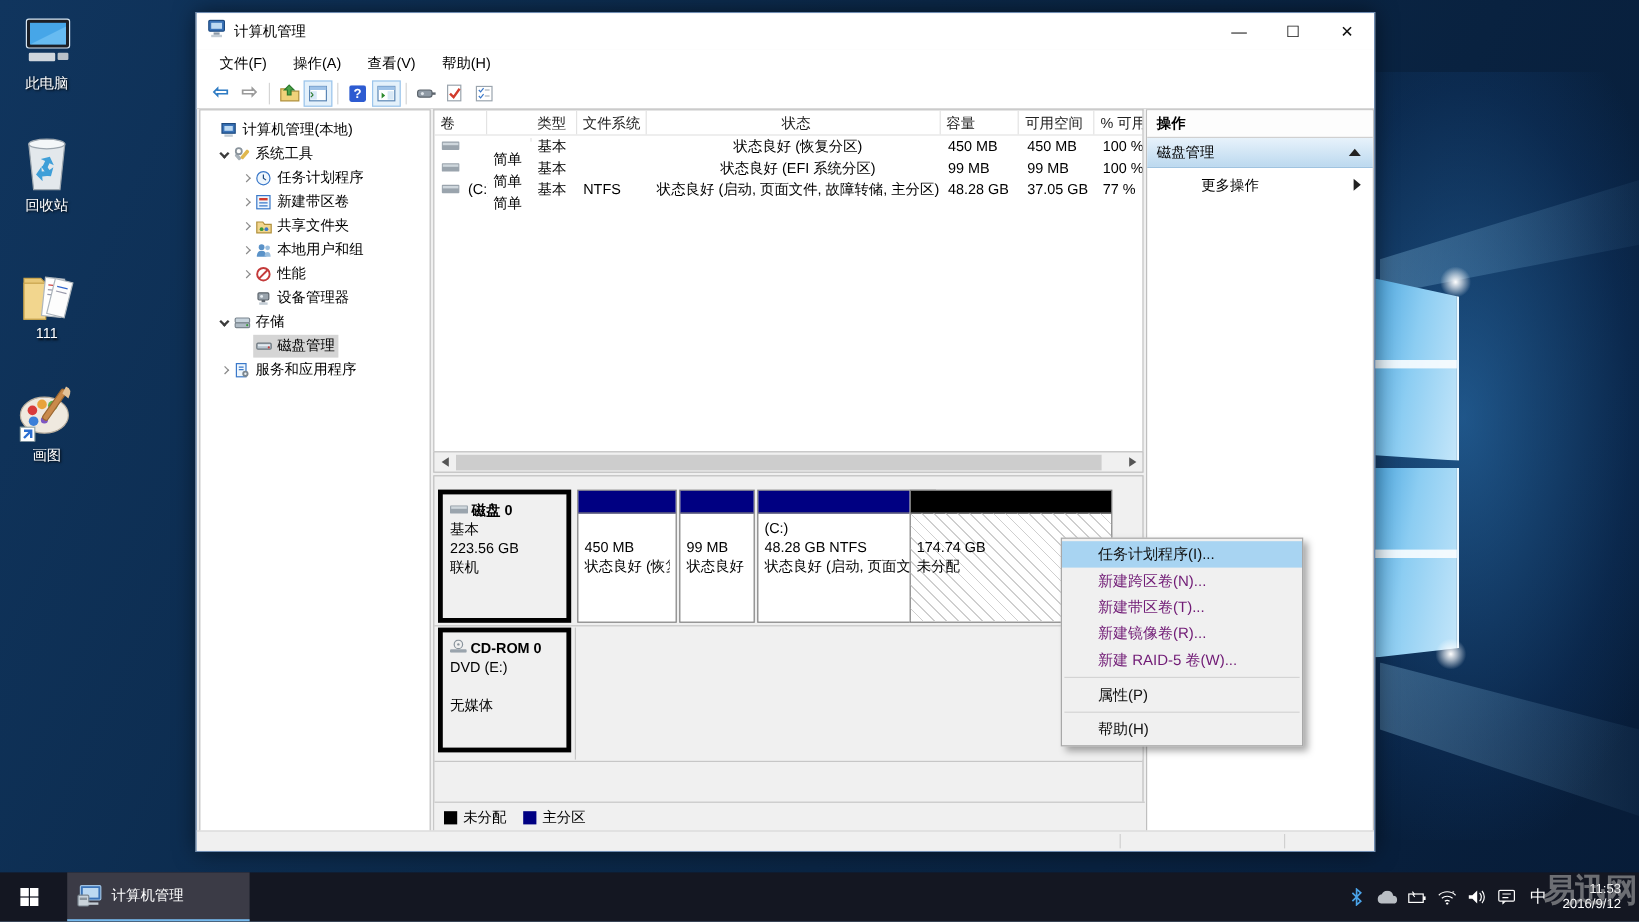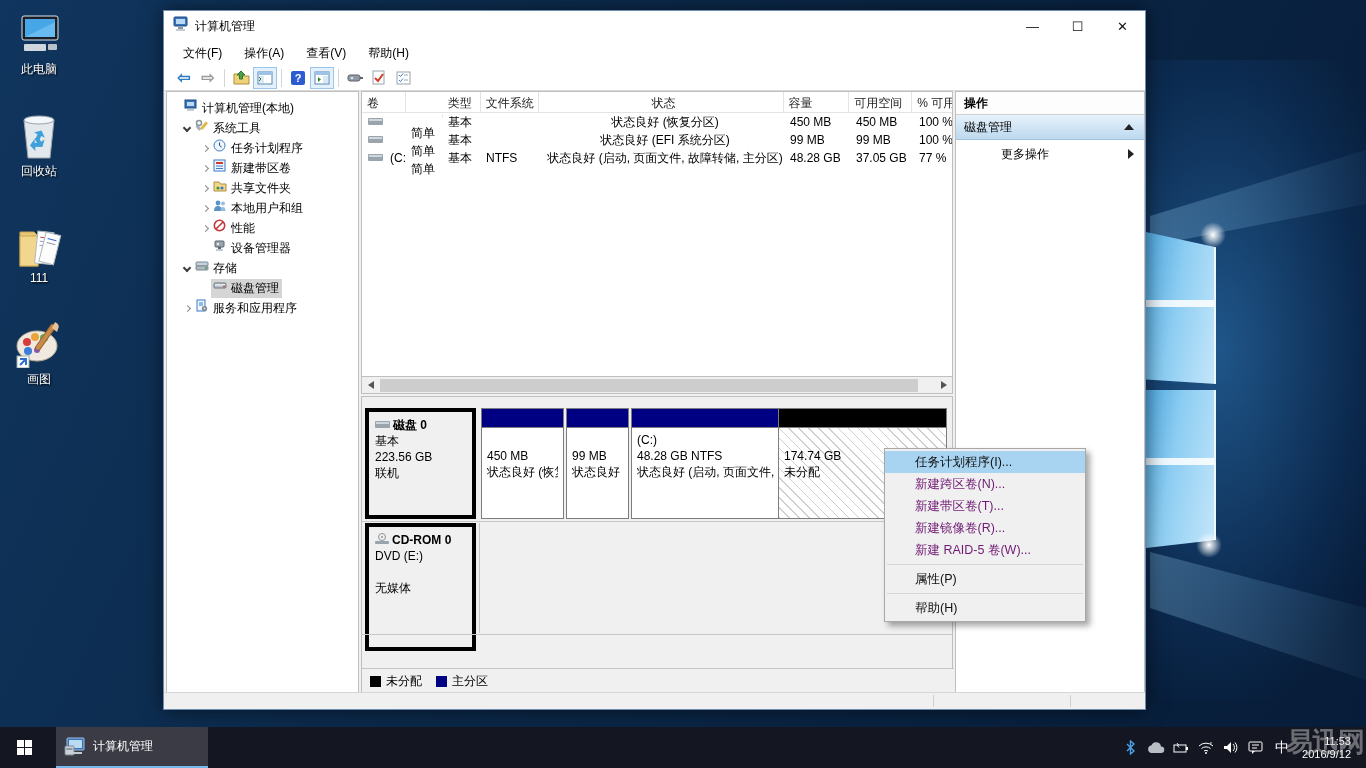--- a/index.html
+++ b/index.html
@@ -56,21 +56,21 @@
   
   .tree { position:absolute; left:2px; top:80px; width:193px; height:603px;
     background:#fff; border:1px solid #bfbfbf; overflow:hidden; font-size:12px; }
   .trow { height:20px; display:flex; align-items:center; cursor:pointer; white-space:nowrap; }
   .trow .chev { width:12px; display:flex; align-items:center; justify-content:center; flex:none; }
   .chev i { display:block; width:5px; height:5px; border-right:1px solid #8a8a8a; border-bottom:1px solid #8a8a8a; transform:rotate(-45deg); }
   .chev.exp i { width:6px; height:6px; border-right:2px solid #3c3c3c; border-bottom:2px solid #3c3c3c; transform:rotate(45deg); }
   .trow .ticon { width:17px; flex:none; display:flex; justify-content:center; }
   .trow .tlabel { padding:1px 3px; }
   .trow.selrow .selwrap { background:#d5d5d5; }
-  .selwrap { display:flex; }
+  .selwrap { display:flex; align-items:center; }
   .d0 { padding-left:3px; } .d1 { padding-left:14px; } .d2 { padding-left:32px; }
 
   .center { position:absolute; left:197px; top:80px; width:592px; height:603px; background:#f0f0f0; }
   .voltable { position:absolute; left:0; top:0; width:592px; height:285px; background:#fff;
     border:1px solid #bfbfbf; border-bottom:none; font-size:12px; overflow:hidden; }
   .vhead { display:flex; height:21px; border-bottom:1px solid #e3e3e3; color:#222; }
   .vhead span { padding:3px 0 0 5px; border-right:1px solid #e3e3e3; overflow:hidden; white-space:nowrap; }
   .vrow { display:flex; height:18px; align-items:center; cursor:pointer; }
   .vrow span { padding-left:5px; overflow:hidden; white-space:nowrap; flex:none; }
   .c1{width:44px;} .c2{width:37px;margin-top:23px;} .c3{width:38px;} .c4{width:59px;}
@@ -570,32 +570,32 @@
         </div>
       </div>
       <div class="part" style="left:269px;top:11px;width:149px;height:111px">
         <div class="strip"></div>
         <div class="pbody">
           <div>(C:)</div>
           <div>48.28 GB NTFS</div>
           <div>状态良好 (启动, 页面文件, 故障转储, 主分区)</div>
         </div>
       </div>
-      <div class="part unalloc" style="left:416px;top:11px;width:169px;height:111px">
+      <div class="part unalloc" style="left:396px;top:11px;width:169px;height:111px">
         <div class="strip"></div>
         <div class="pbody">
           <div>&nbsp;</div>
           <div>174.74 GB</div>
           <div>未分配</div>
         </div>
       </div>
 
       <div class="disk-row-sep" style="top:124px"></div>
 
-      <div class="dinfo" style="top:126px;height:128px">
+      <div class="dinfo" style="top:126px;height:104px">
         <div class="dname"><svg width="14" height="11" viewBox="0 0 14 11" style="margin-right:3px">
               <circle cx="7" cy="4" r="3.5" fill="none" stroke="#8a949c"></circle>
               <circle cx="7" cy="4" r="1" fill="#8a949c"></circle>
               <rect x="0" y="8" width="14" height="3" rx="1" fill="#9aa4ad"></rect>
             </svg><span>CD-ROM 0</span></div>
         <div>DVD (E:)</div>
         <div>&nbsp;</div>
         <div>无媒体</div>
       </div>
       <div class="cdarea" style="left:117px;top:126px;width:473px;height:110px"></div>

